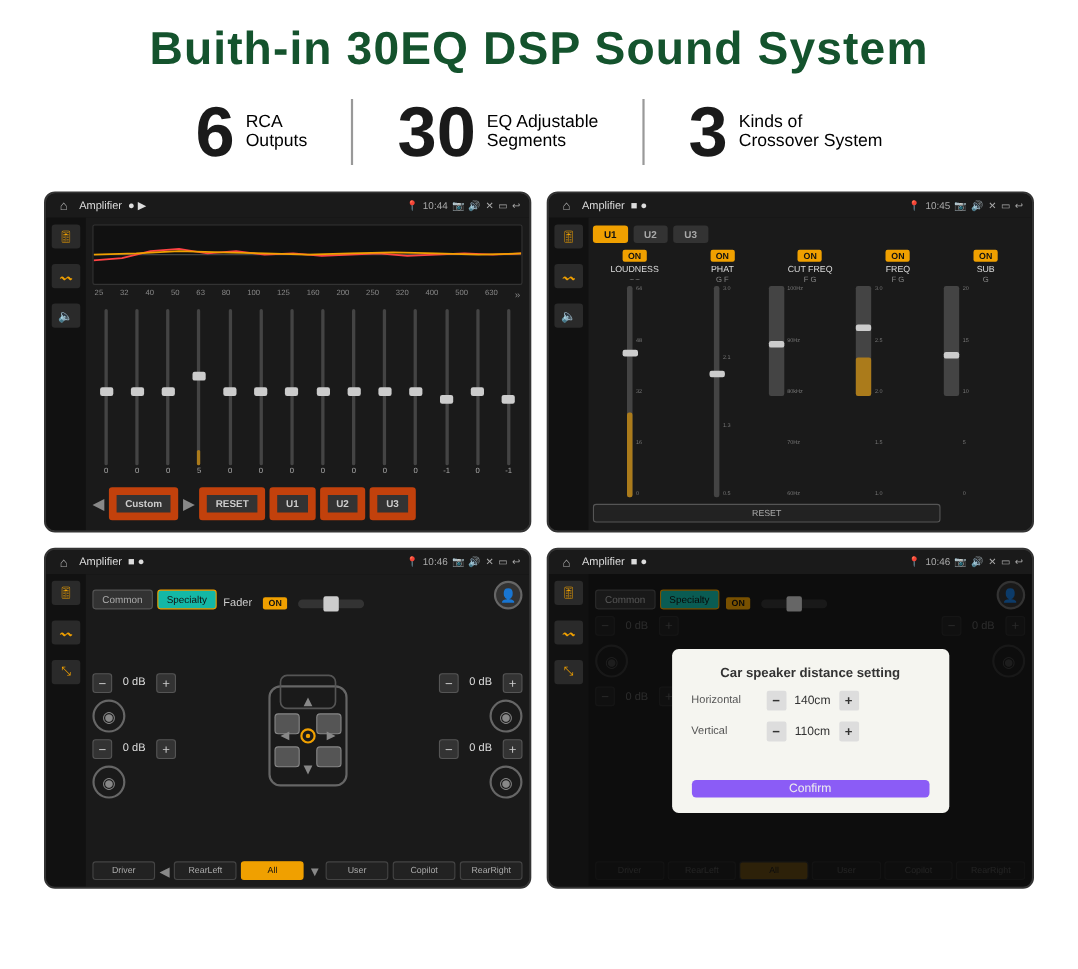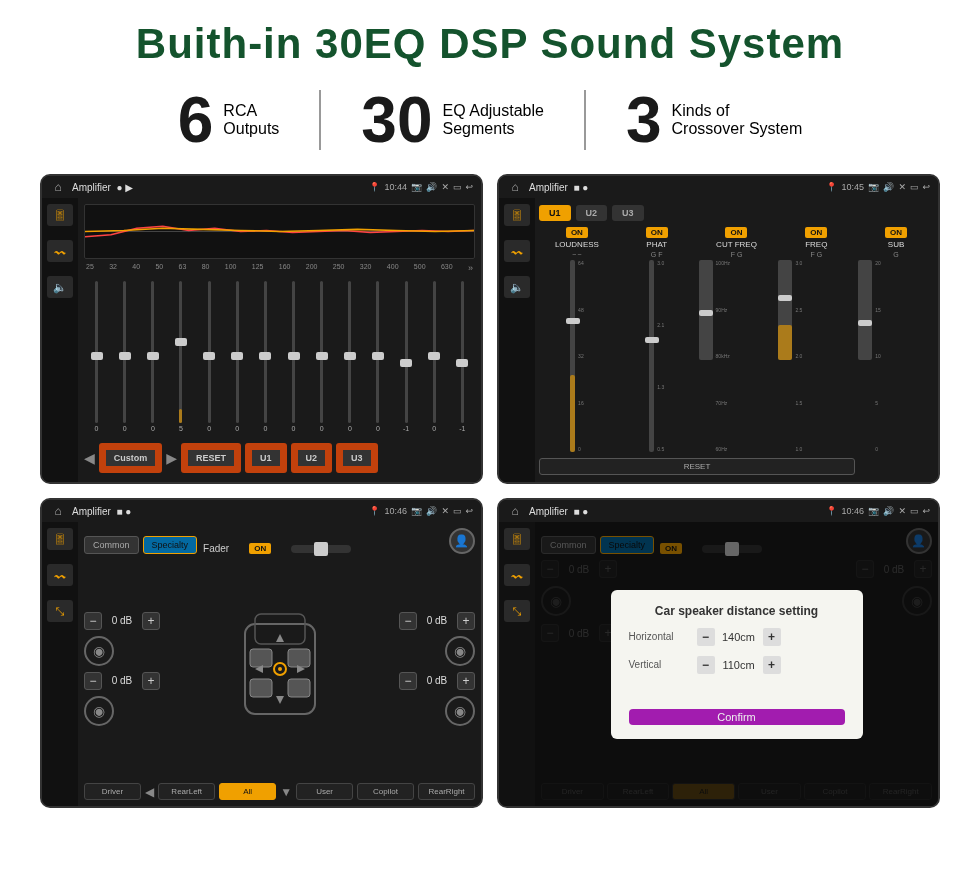--- a/index.html
+++ b/index.html
@@ -318,29 +318,29 @@
     .fader-tab {
       background: #333;
       color: #aaa;
       font-size: 9px;
       padding: 3px 8px;
       border-radius: 3px;
       border: 1px solid #555;
     }
 
     .fader-tab.active {
-      background: #0369a1;
+      background: #14b8a6;
       color: #111;
       border-color: #f0a000;
     }
 
     .fader-label-row {
       display: flex;
       align-items: center;
-      gap: 20px;
+      gap: 10px;
       color: #ccc;
       font-size: 10px;
     }
 
     .fader-on {
       background: #f0a000;
       color: #111;
       font-size: 8px;
       font-weight: bold;
       padding: 1px 5px;
@@ -557,21 +557,21 @@
     }
 
     .modal-stepper-val {
       color: #333;
       font-size: 11px;
       min-width: 40px;
       text-align: center;
     }
 
     .modal-confirm-btn {
-      background: #a21caf;
+      background: #8b5cf6;
       color: #eee;
       border-radius: 4px;
       padding: 2px;
       text-align: center;
       font-size: 11px;
       margin-top: 25px;
     }
   </style>
 </head>
 <body>

